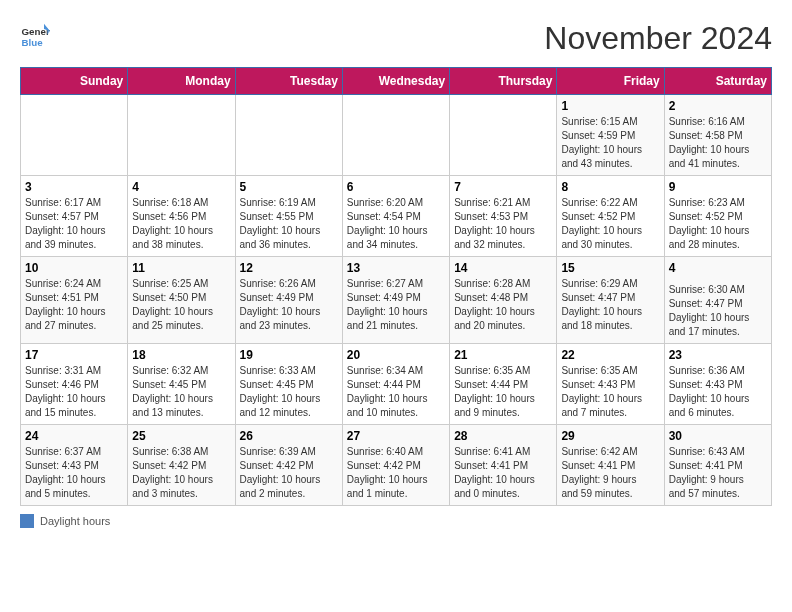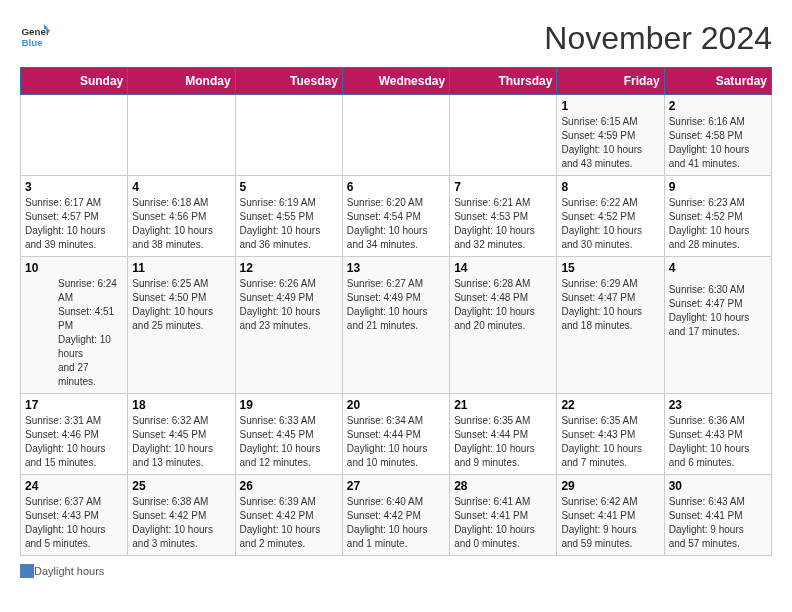--- a/index.html
+++ b/index.html
@@ -72,21 +72,21 @@
       font-size: 10px;
       color: #333;
       line-height: 1.4;
     }
     .empty-cell {
       background: #fff !important;
     }
     .legend {
       display: flex;
       align-items: center;
-      gap: 0;
+      gap: 6px;
       margin-top: 8px;
       font-size: 11px;
       color: #555;
     }
     .legend-box {
       width: 14px;
       height: 14px;
       background: #4a7fc1;
       display: inline-block;
     }
@@ -189,21 +189,21 @@
           <span class="day-num">9</span>
           <div class="day-info" style="white-space: pre-line;">Sunrise: 6:23 AM
 Sunset: 4:52 PM
 Daylight: 10 hours
 and 28 minutes.</div>
         </td>
       </tr>
       <tr>
         <td>
           <span class="day-num">10</span>
-          <div class="day-info" style="white-space: pre-line; margin-left: 33px;">Sunrise: 6:24 AM
+          <div class="day-info" style="white-space: pre-line;">Sunrise: 6:24 AM
 Sunset: 4:51 PM
 Daylight: 10 hours
 and 27 minutes.</div>
         </td>
         <td>
           <span class="day-num">11</span>
           <div class="day-info" style="white-space: pre-line;">Sunrise: 6:25 AM
 Sunset: 4:50 PM
 Daylight: 10 hours
 and 25 minutes.</div>

